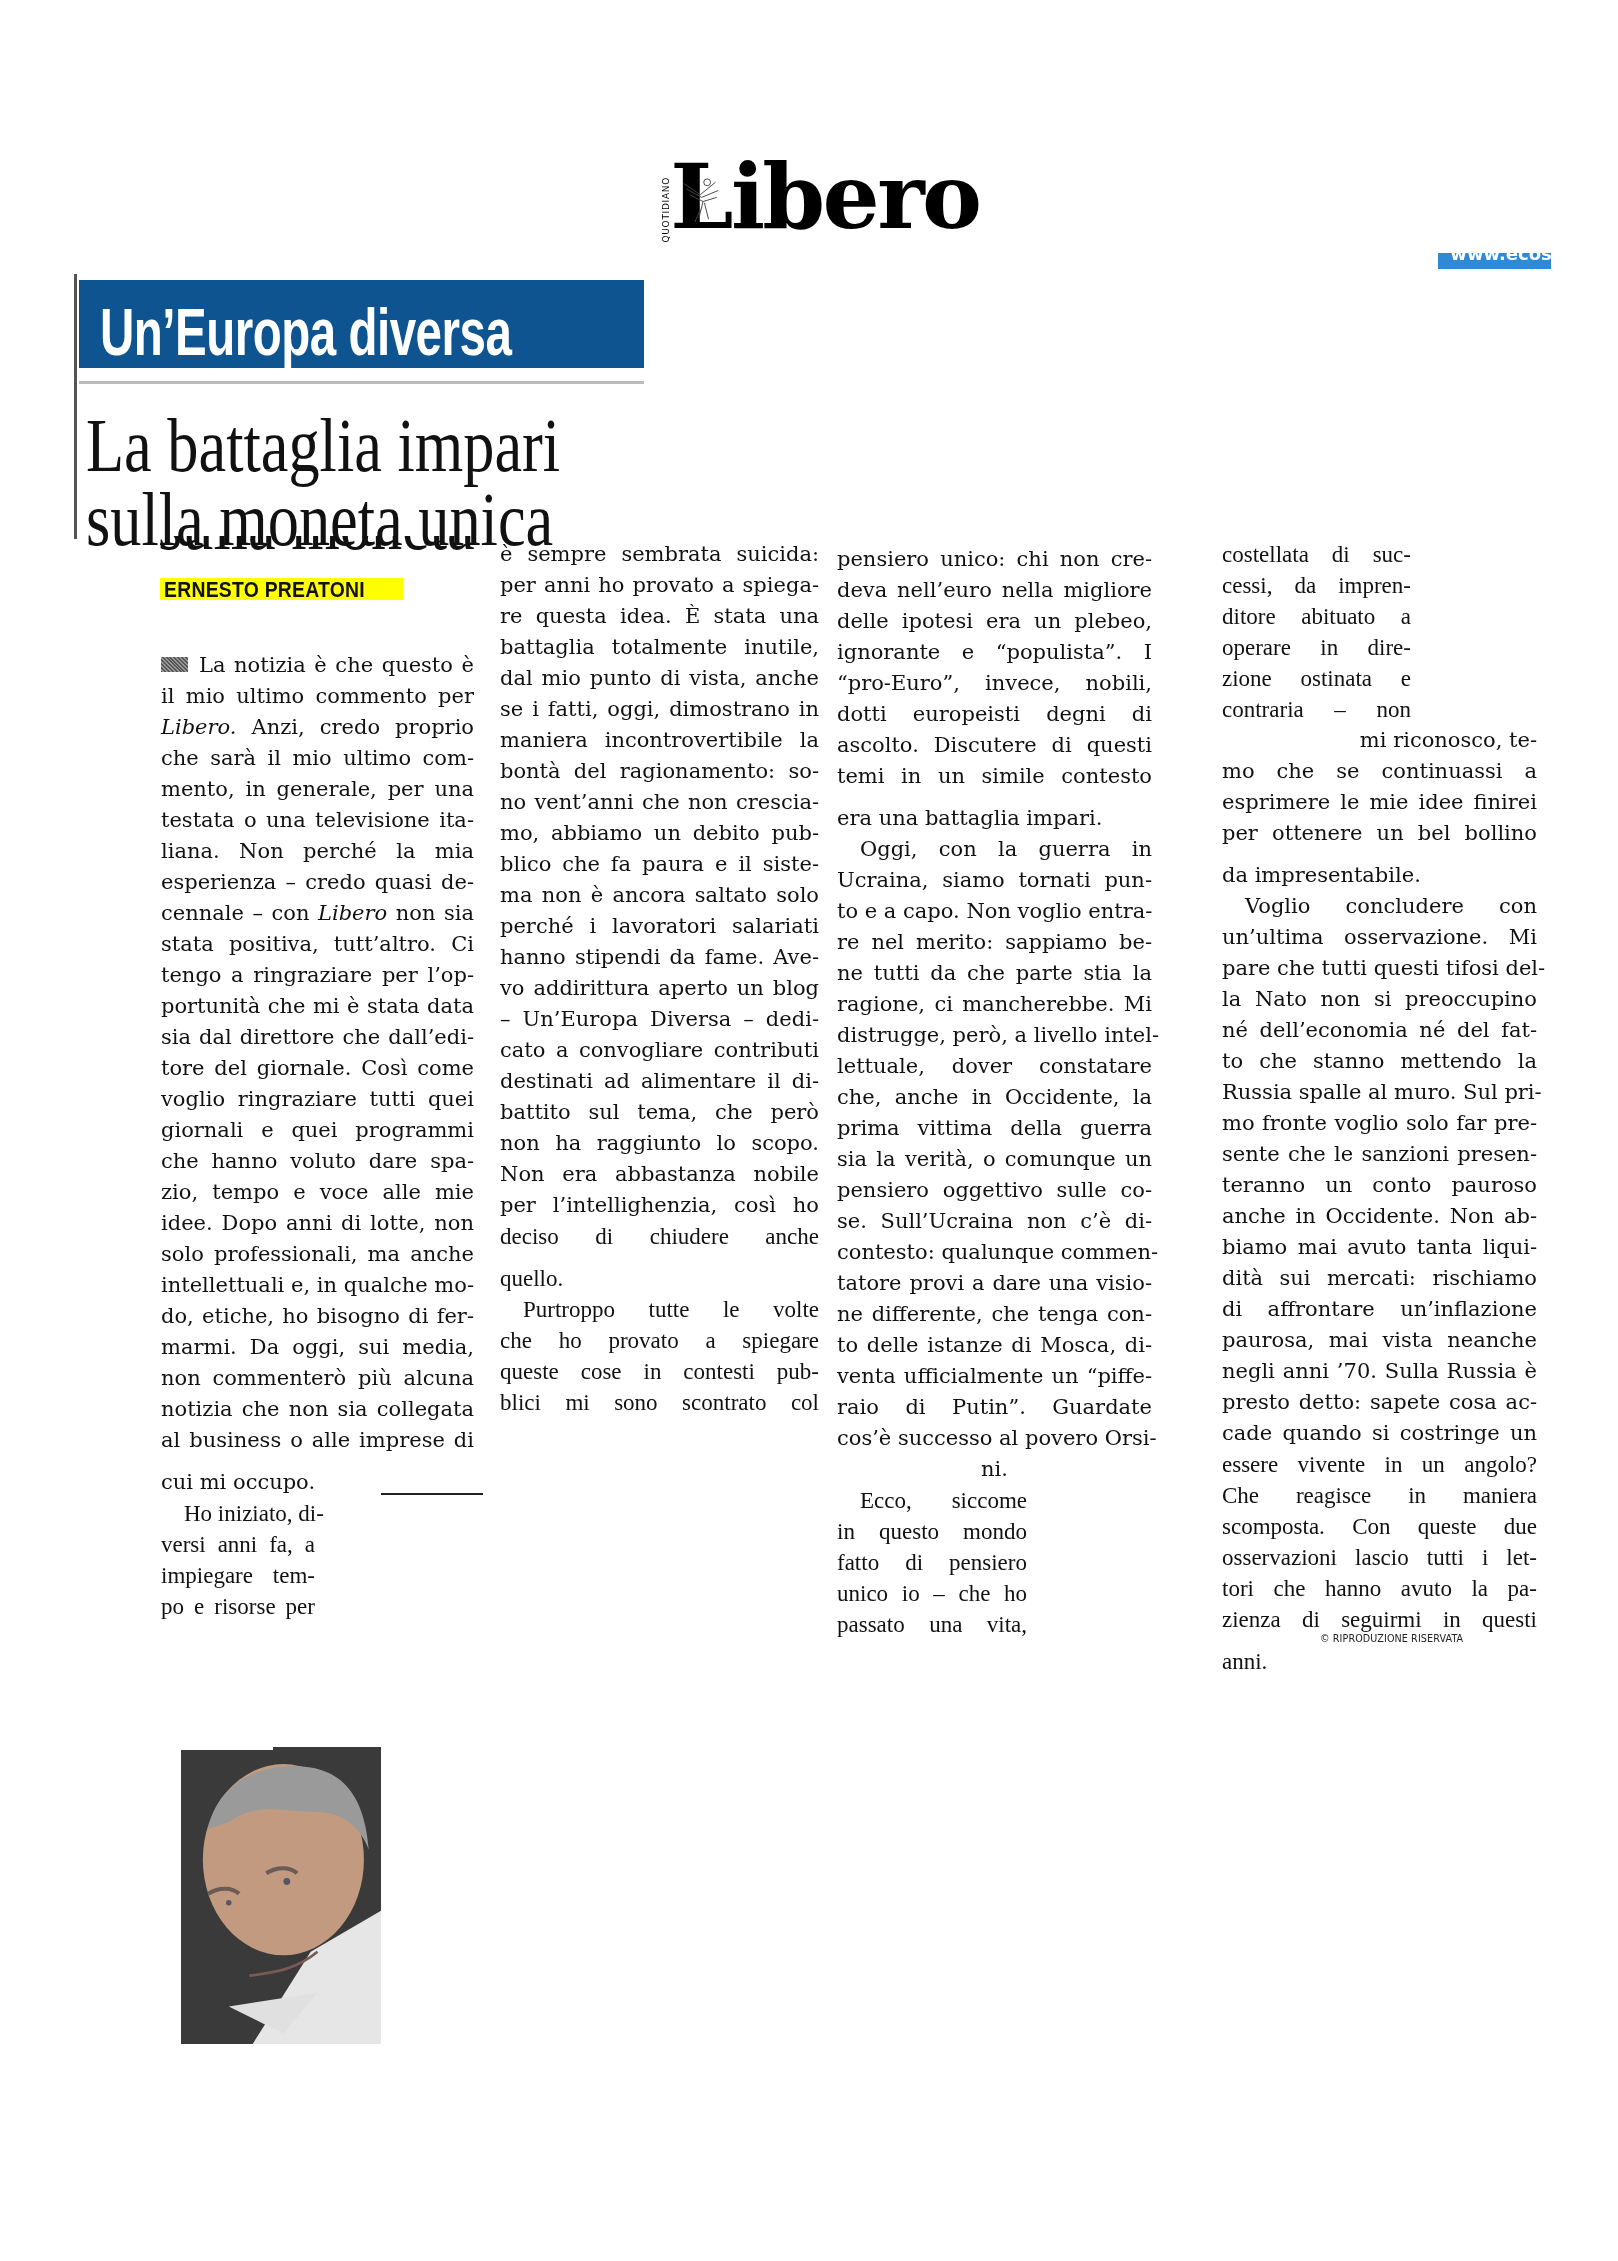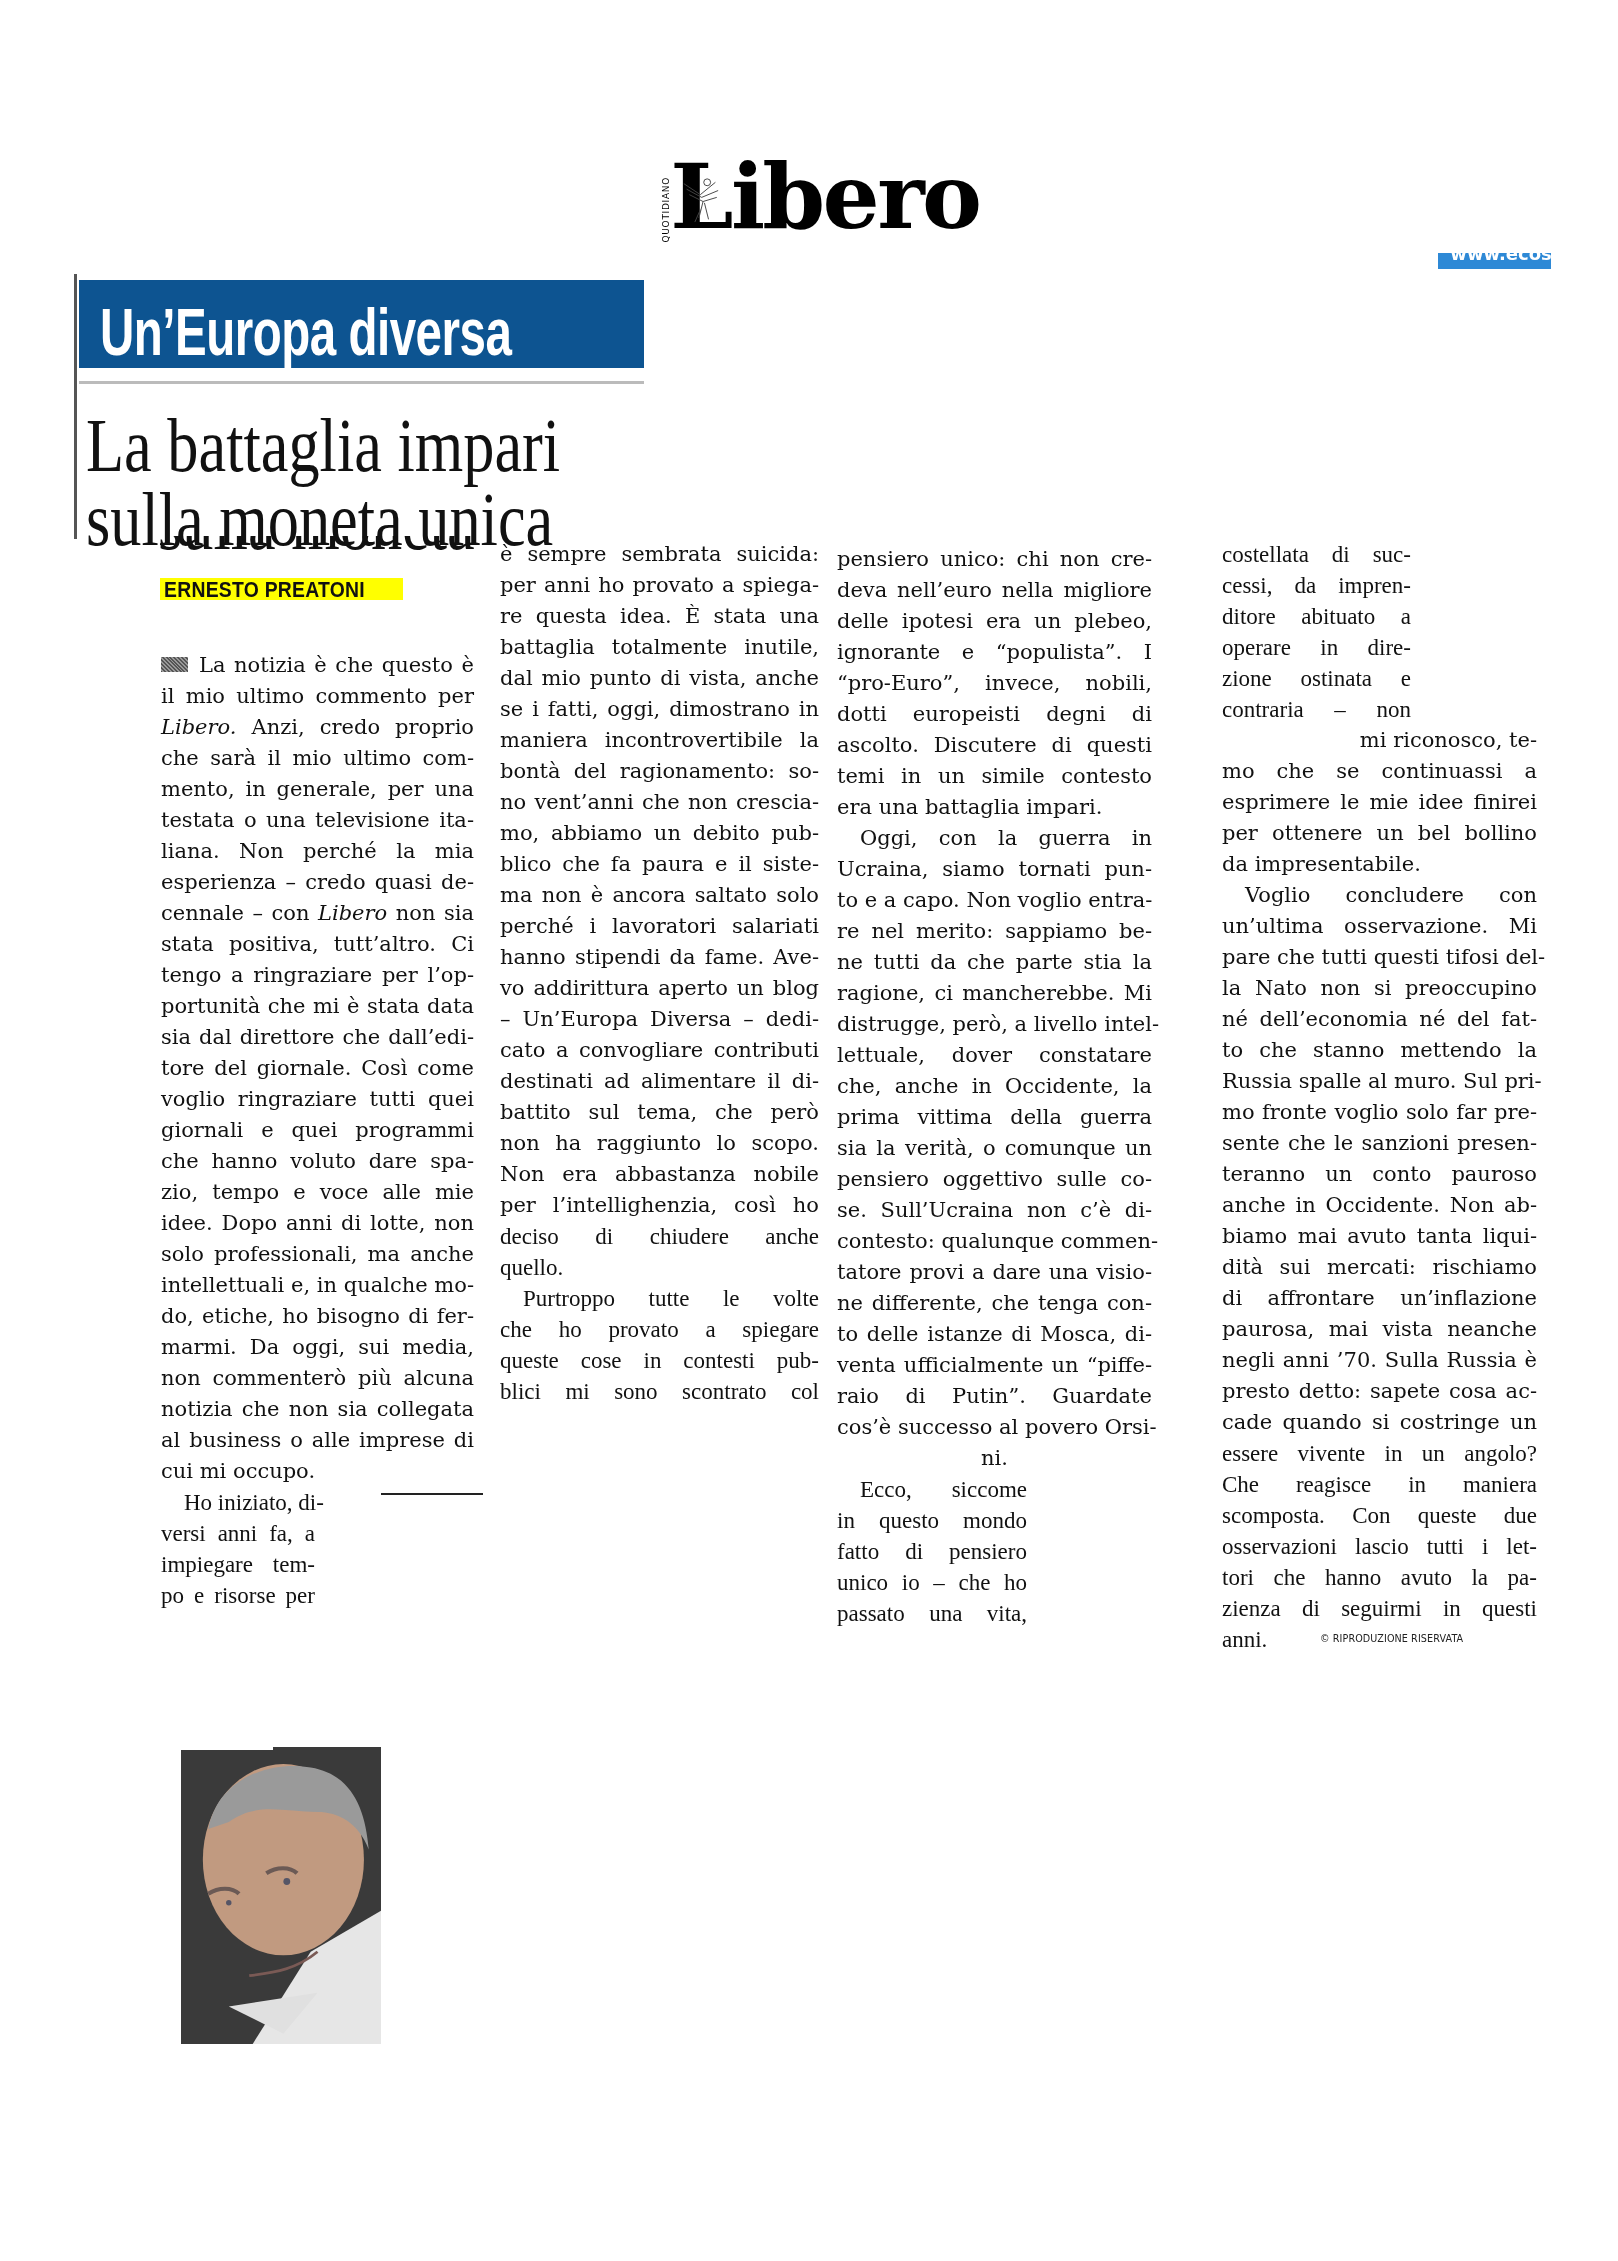--- a/index.html
+++ b/index.html
@@ -24,21 +24,21 @@
               transform:scaleX(0.82); transform-origin:left top; white-space:nowrap; }
 
   .ghost { position:absolute; left:158px; top:536px; width:328px; height:18px; overflow:hidden; }
   .ghost span { position:absolute; left:0; top:-56px; font-family:"Liberation Serif", serif; font-size:76px; color:#111; transform:scaleX(0.82); transform-origin:left top; white-space:nowrap; }
 
   .byline { position:absolute; left:160px; top:578px; background:#ffff00; padding:1.4px 5.5px 0 4.1px; height:21px; }
   .byline span { font-family:"Liberation Sans", sans-serif; font-weight:bold; font-size:22.5px; line-height:21px; color:#111; display:inline-block; transform:scaleX(0.86); transform-origin:left center; letter-spacing:0.3px; }
 
   .col { position:absolute; font-family:"DejaVu Serif", serif; font-size:21px; line-height:31px; color:#111; white-space:nowrap; }
   .col .ln { display:block; text-align:justify; text-align-last:justify; height:31px; overflow:visible; }
-  .col .ln.last { text-align-last:left; }
+  .col .ln.last { text-align-last:left;margin-top:11px; }
   .col .ln.center { text-align:center; text-align-last:center; }
   .col .ln.right { text-align:right; text-align-last:right; }
   .col .ln.ind { padding-left:23px; }
   .col .cond { font-family:"Liberation Serif", serif; font-size:23px; }
 
   .c1 { left:161px; top:650px; width:313px; }
   .c2 { left:500px; top:539px; width:319px; }
   .c3 { left:837px; top:544px; width:315px; }
   .c4 { left:1222px; top:539px; width:315px; }
 

